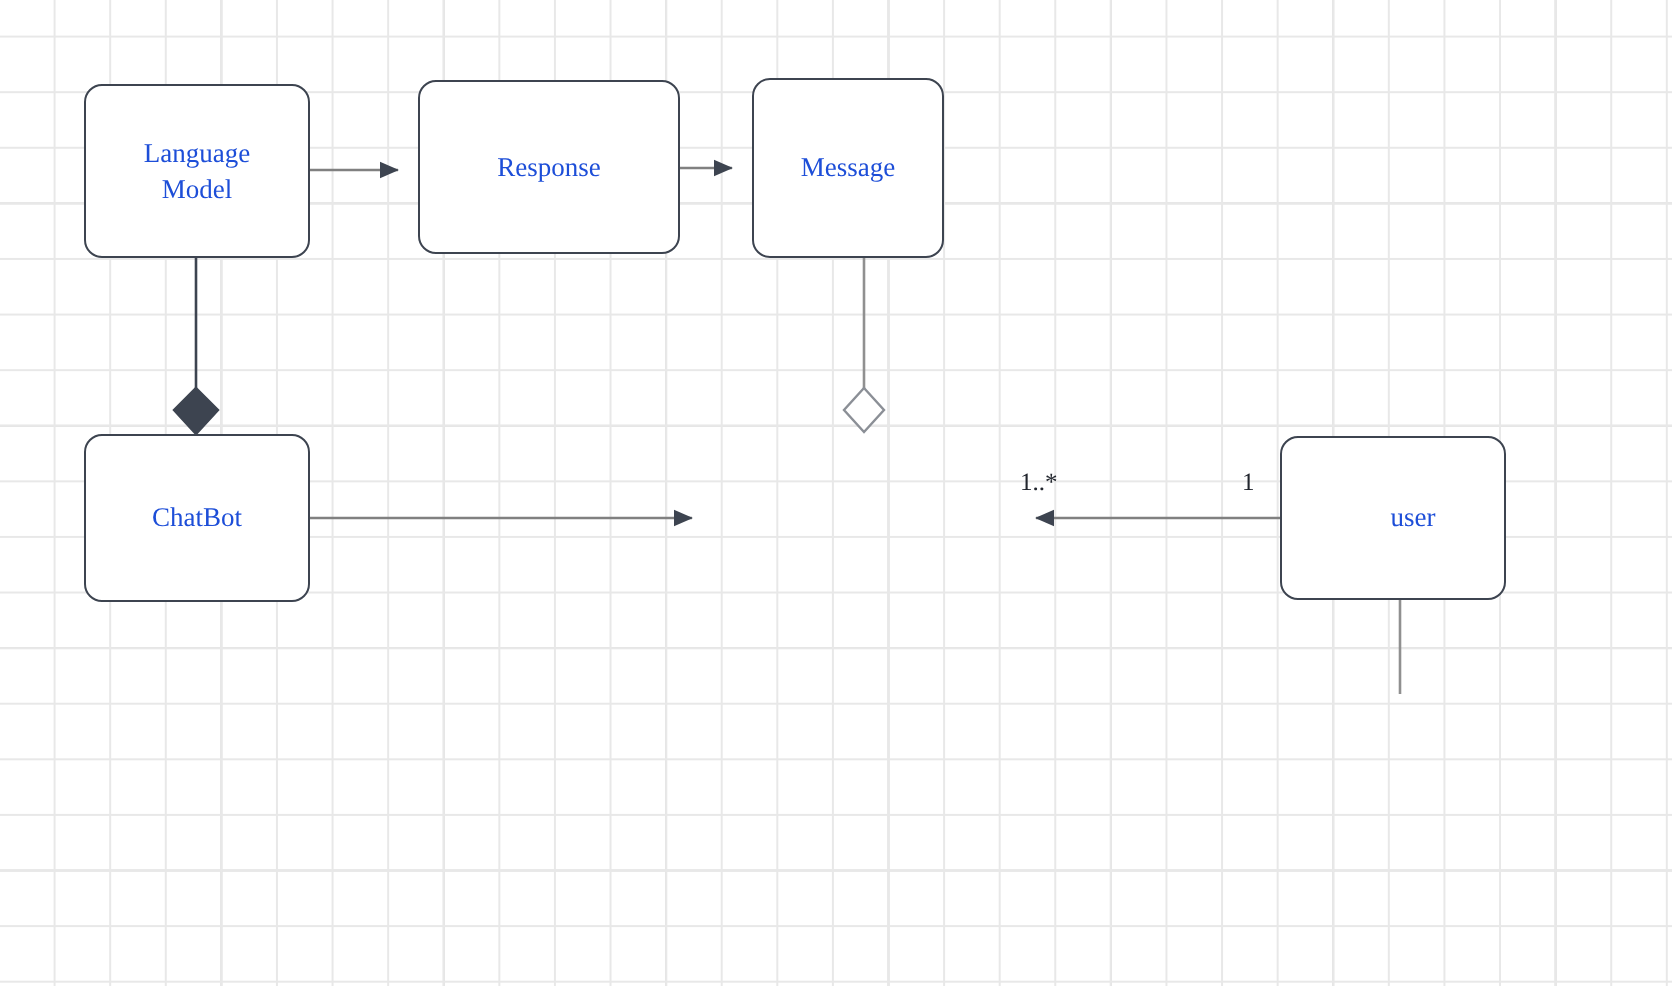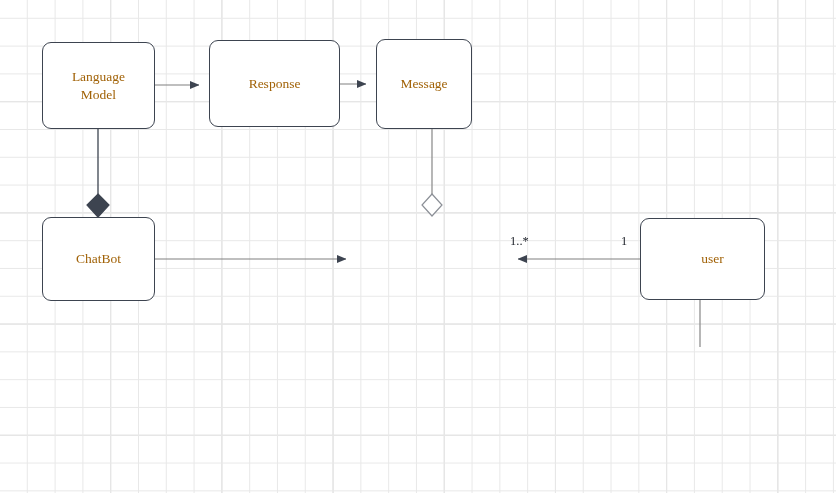--- a/index.html
+++ b/index.html
@@ -37,21 +37,21 @@
   .node {
     position: absolute;
     box-sizing: border-box;
     background: #ffffff;
     border: 1.4px solid #3d4450;
     border-radius: 9px;
     display: flex;
     align-items: center;
     justify-content: center;
     text-align: center;
-    color: #a16207;
+    color: #1d4ed8;
     font-size: 13.5px;
     line-height: 1.32;
     font-family: "Liberation Serif", "DejaVu Serif", serif;
     z-index: 2;
   }
   .edge-label {
     position: absolute;
     font-family: "Liberation Serif", "DejaVu Serif", serif;
     font-size: 12.5px;
     color: #22262e;
@@ -116,21 +116,21 @@
 
   <div class="node" style="left:376px; top:39px; width:96px; height:90px;">
     <span>Message</span>
   </div>
 
   <div class="node" style="left:42px; top:217px; width:113px; height:84px;font-family:Liberation Serif, serif;">
     <span>ChatBot</span>
   </div>
 
 
-  <div class="node" style="left:640px; top:218px; width:125px; height:82px;padding-left:20px;">
+  <div class="node" style="left:640px; top:218px; width:113px; height:82px;padding-left:20px;">
     <span>user</span>
   </div>
 
 
   <div class="edge-label" style="left:510px; top:234px;">1..*</div>
 
   <div class="edge-label" style="left:621px; top:234px;">1</div>
 
 </div>
 

